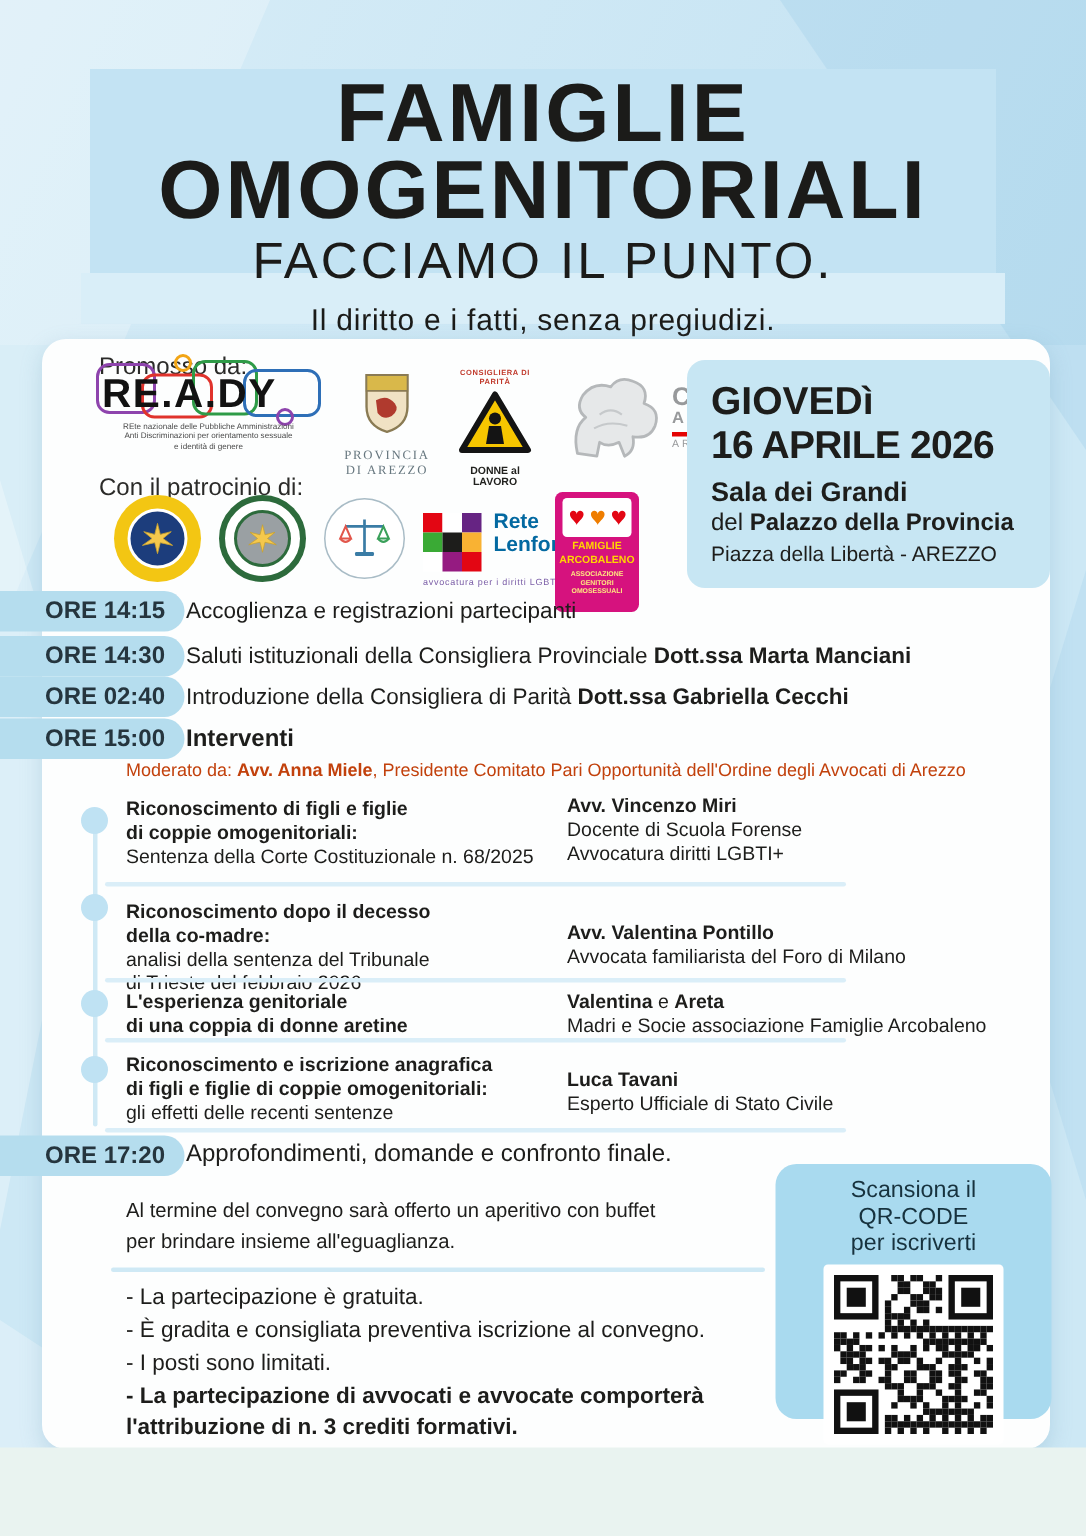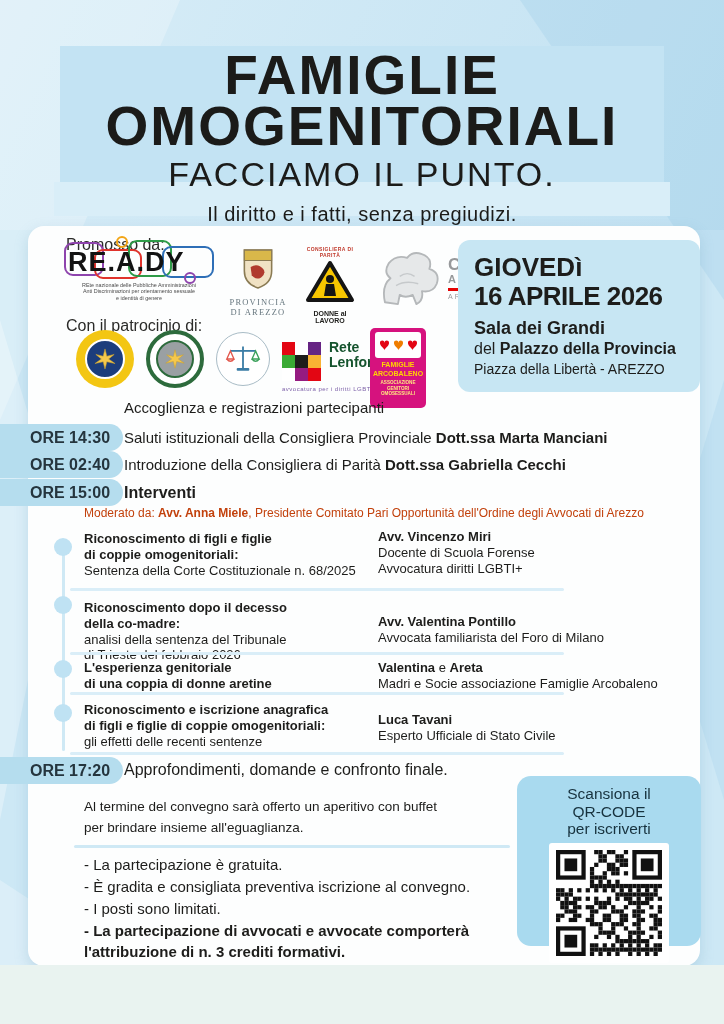--- a/index.html
+++ b/index.html
@@ -48,21 +48,21 @@
   .badge{position:absolute;border-radius:50%}
   .b-yellow{left:76px;top:330px;width:58px;height:58px;background:#f3c613;display:flex;align-items:center;justify-content:center}
   .b-yellow .core{width:36px;height:36px;border-radius:50%;background:#1c3d7c;border:2px solid #fff;display:flex;align-items:center;justify-content:center}
   .b-green{left:146px;top:330px;width:58px;height:58px;background:#fff;border:4px solid #2d6b3c;box-sizing:border-box;display:flex;align-items:center;justify-content:center}
   .b-green .core{width:34px;height:34px;border-radius:50%;background:#9aa0a3;border:2px solid #2d6b3c;display:flex;align-items:center;justify-content:center}
   .b-cpo{left:216px;top:332px;width:54px;height:54px;background:#fff;border:1.5px solid #a9bcc6;box-sizing:border-box;display:flex;align-items:center;justify-content:center}
 
   
   .lenford{left:282px;top:340px;width:120px}
   .len-grid{position:absolute;left:0;top:2px;width:39px;height:39px;display:grid;grid-template-columns:repeat(3,13px);grid-template-rows:repeat(3,13px)}
-  .len-txt{position:absolute;left:47px;top:0;font-size:14px;font-weight:800;color:#14532d;line-height:15px}
+  .len-txt{position:absolute;left:47px;top:0;font-size:14px;font-weight:800;color:#0369a1;line-height:15px}
   .len-tag{position:absolute;left:0px;top:46px;width:130px;font-size:6px;color:#7b5ea7;letter-spacing:.5px}
 
   
   .famarc{left:370px;top:328px;width:56px;height:80px;background:#d6127e;border-radius:5px;text-align:center;padding-top:4px;box-sizing:border-box}
   .fam-hearts{width:46px;height:26px;background:#fff;border-radius:3px;margin:0 auto;display:flex;align-items:center;justify-content:center;gap:1px}
   .fam-t1{font-size:7px;font-weight:800;color:#ffd500;line-height:8.5px;margin-top:3px}
   .fam-t2{font-size:4.6px;font-weight:700;color:#ffe680;line-height:5.6px;margin-top:2px}
 
   
   .datebox{left:458px;top:240px;width:242px;height:152px;background:#c7e6f3;border-radius:12px;padding:13px 0 0 16px;box-sizing:border-box}
@@ -247,20 +247,21 @@
   </div>
 
   <div class="abs datebox">
     <div class="d-day">GIOVEDì</div>
     <div class="d-day" style="letter-spacing:-.5px">16 APRILE 2026</div>
     <div class="d-venue">Sala dei Grandi</div>
     <div class="d-venue2"><span>del </span><span class="semi">Palazzo della Provincia</span></div>
     <div class="d-addr">Piazza della Libertà - AREZZO</div>
   </div>
 
+  <div class="pill" style="top:394px">ORE 14:15</div>
   <div class="srow" style="top:399px"><span>Accoglienza e registrazioni partecipanti</span><b></b></div>
 
   <div class="pill" style="top:424px">ORE 14:30</div>
   <div class="srow" style="top:429px"><span>Saluti istituzionali della Consigliera Provinciale </span><b>Dott.ssa Marta Manciani</b></div>
 
   <div class="pill" style="top:451px">ORE 02:40</div>
   <div class="srow" style="top:456px"><span>Introduzione della Consigliera di Parità </span><b>Dott.ssa Gabriella Cecchi</b></div>
 
   <div class="pill" style="top:479px">ORE 15:00</div>
   <div class="srow interventi" style="top:484px">Interventi</div>

